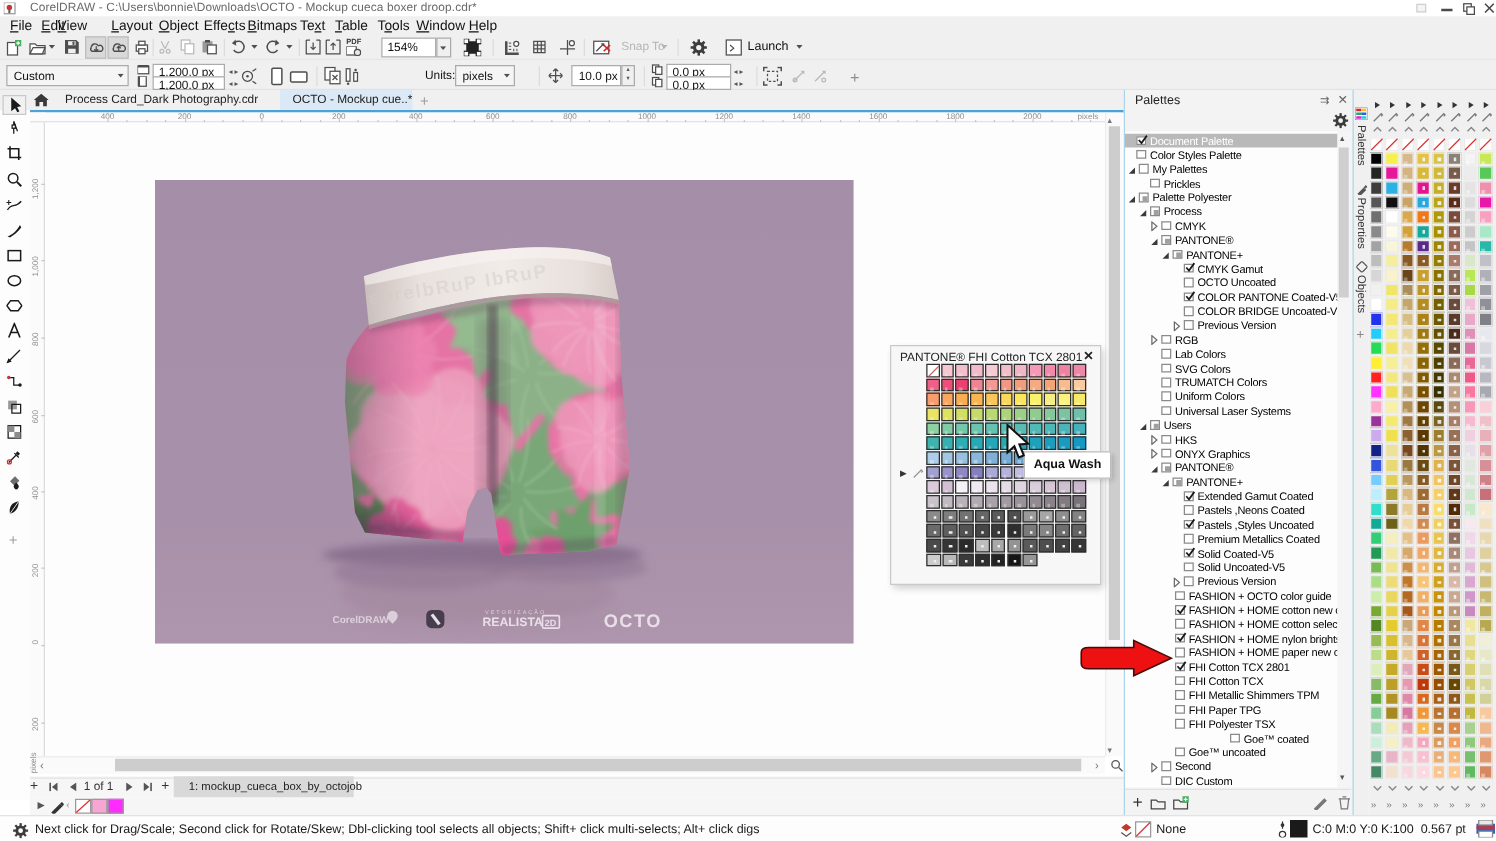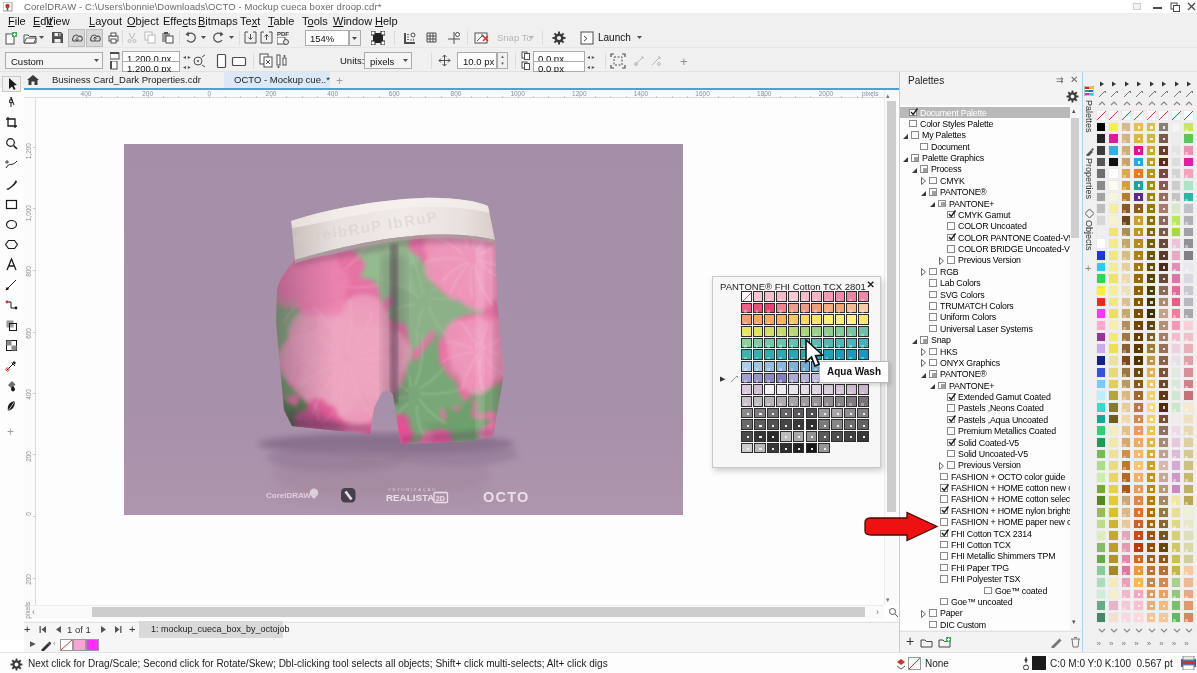--- a/index.html
+++ b/index.html
@@ -272,21 +272,21 @@
 <svg class="icon" style="left:650px;top:55px" width="13" height="12" viewBox="0 0 13 12">
     <path d="M2 10 L10 2 M8 2 h2 v2" stroke="#b9b9b9" fill="none"></path>
     <circle cx="9" cy="9" r="1.5" fill="none" stroke="#b9b9b9"></circle>
   </svg>
 <div class="abs" style="left:622px;top:55px;font-size:13px;color:#aaa">&nbsp;</div>
 <div class="abs" style="left:680px;top:54px;font-size:13px;color:#8f8f8f">+</div>
 <div class="abs" id="tabbar"></div>
 <svg class="icon" style="left:27px;top:75px" width="12" height="11" viewBox="0 0 12 11">
     <path d="M6 0 L12 5 H10.5 V10 H7.5 V6.5 H4.5 V10 H1.5 V5 H0 z" fill="#3a3a3a"></path>
   </svg>
-<div class="tab" style="left:44px;width:180px;padding-left:8px">Business Card_Dark Properties.cdr</div>
+<div class="tab" style="left:44px;width:180px;padding-left:8px">Process Card_Dark Photography.cdr</div>
 <div class="tab" style="left:224px;width:106px;background:#dbe9f6;padding-left:10px">OCTO - Mockup cue..*</div>
 <div class="abs" style="left:336px;top:74px;font-size:12px;color:#9f9f9f">+</div>
 <div class="abs" id="corner"></div>
 <div class="abs" id="hruler"></div>
 <div class="rlab" style="left:78.0px;top:90px;width:16px;text-align:center">400</div>
 <div class="tick" style="left:86px;top:95px;height:3px"></div>
 <div class="tick" style="left:101px;top:96px;height:2px"></div>
 <div class="tick" style="left:117px;top:96px;height:2px"></div>
 <div class="tick" style="left:132px;top:96px;height:2px"></div>
 <div class="rlab" style="left:139.66px;top:90px;width:16px;text-align:center">200</div>
@@ -759,29 +759,29 @@
   </div>
 <div class="abs" style="left:900px;top:129.8px;width:170px;height:11.4px;font-size:8.8px;letter-spacing:-0.2px;white-space:nowrap;overflow:hidden">
     <svg style="position:absolute;left:2px;top:3px" width="7" height="7">
       <path d="M6 1 L6 6 L1 6 z" fill="#3a3a3a"></path>
     </svg>
     <span style="position:absolute;left:11px;top:1.5px;width:7.5px;height:7.5px;background:#fff;border:1px solid #8a8a8a;display:inline-block"></span>
     <span style="position:absolute;left:22px;top:0.5px">My Palettes</span>
   </div>
 <div class="abs" style="left:900px;top:141.1px;width:170px;height:11.4px;font-size:8.8px;letter-spacing:-0.2px;white-space:nowrap;overflow:hidden">
     <span style="position:absolute;left:20px;top:1.5px;width:7.5px;height:7.5px;background:#fff;border:1px solid #8a8a8a;display:inline-block"></span>
-    <span style="position:absolute;left:31px;top:0.5px">Document</span>
+    <span style="position:absolute;left:31px;top:0.5px">Prickles</span>
   </div>
 <div class="abs" style="left:900px;top:152.5px;width:170px;height:11.4px;font-size:8.8px;letter-spacing:-0.2px;white-space:nowrap;overflow:hidden">
     <svg style="position:absolute;left:2px;top:3px" width="7" height="7">
       <path d="M6 1 L6 6 L1 6 z" fill="#3a3a3a"></path>
     </svg>
     <span style="position:absolute;left:11px;top:1.5px;width:7.5px;height:7.5px;background:#fff;border:1px solid #8a8a8a;display:inline-block"></span>
     <span style="position:absolute;left:13.5px;top:4px;width:4.5px;height:4.5px;background:#a0a0a0;display:inline-block"></span>
-    <span style="position:absolute;left:22px;top:0.5px">Palette Graphics</span>
+    <span style="position:absolute;left:22px;top:0.5px">Palette Polyester</span>
   </div>
 <div class="abs" style="left:900px;top:163.9px;width:170px;height:11.4px;font-size:8.8px;letter-spacing:-0.2px;white-space:nowrap;overflow:hidden">
     <svg style="position:absolute;left:11px;top:3px" width="7" height="7">
       <path d="M6 1 L6 6 L1 6 z" fill="#3a3a3a"></path>
     </svg>
     <span style="position:absolute;left:20px;top:1.5px;width:7.5px;height:7.5px;background:#fff;border:1px solid #8a8a8a;display:inline-block"></span>
     <span style="position:absolute;left:22.5px;top:4px;width:4.5px;height:4.5px;background:#a0a0a0;display:inline-block"></span>
     <span style="position:absolute;left:31px;top:0.5px">Process</span>
   </div>
 <div class="abs" style="left:900px;top:175.3px;width:170px;height:11.4px;font-size:8.8px;letter-spacing:-0.2px;white-space:nowrap;overflow:hidden">
@@ -809,21 +809,21 @@
   </div>
 <div class="abs" style="left:900px;top:209.4px;width:170px;height:11.4px;font-size:8.8px;letter-spacing:-0.2px;white-space:nowrap;overflow:hidden">
     <span style="position:absolute;left:47px;top:1.5px;width:7.5px;height:7.5px;background:#fff;border:1px solid #8a8a8a;display:inline-block"></span>
     <svg style="position:absolute;left:47px;top:0px" width="11" height="11">
       <path d="M2 5 L4.2 7.5 L8.5 1.5" fill="none" stroke="#1a1a1a" stroke-width="1.4"></path>
     </svg>
     <span style="position:absolute;left:58px;top:0.5px">CMYK Gamut</span>
   </div>
 <div class="abs" style="left:900px;top:220.8px;width:170px;height:11.4px;font-size:8.8px;letter-spacing:-0.2px;white-space:nowrap;overflow:hidden">
     <span style="position:absolute;left:47px;top:1.5px;width:7.5px;height:7.5px;background:#fff;border:1px solid #8a8a8a;display:inline-block"></span>
-    <span style="position:absolute;left:58px;top:0.5px">COLOR Uncoated</span>
+    <span style="position:absolute;left:58px;top:0.5px">OCTO Uncoated</span>
   </div>
 <div class="abs" style="left:900px;top:232.2px;width:170px;height:11.4px;font-size:8.8px;letter-spacing:-0.2px;white-space:nowrap;overflow:hidden">
     <span style="position:absolute;left:47px;top:1.5px;width:7.5px;height:7.5px;background:#fff;border:1px solid #8a8a8a;display:inline-block"></span>
     <svg style="position:absolute;left:47px;top:0px" width="11" height="11">
       <path d="M2 5 L4.2 7.5 L8.5 1.5" fill="none" stroke="#1a1a1a" stroke-width="1.4"></path>
     </svg>
     <span style="position:absolute;left:58px;top:0.5px">COLOR PANTONE Coated-V5</span>
   </div>
 <div class="abs" style="left:900px;top:243.6px;width:170px;height:11.4px;font-size:8.8px;letter-spacing:-0.2px;white-space:nowrap;overflow:hidden">
     <span style="position:absolute;left:47px;top:1.5px;width:7.5px;height:7.5px;background:#fff;border:1px solid #8a8a8a;display:inline-block"></span>
@@ -862,21 +862,21 @@
 <div class="abs" style="left:900px;top:323.2px;width:170px;height:11.4px;font-size:8.8px;letter-spacing:-0.2px;white-space:nowrap;overflow:hidden">
     <span style="position:absolute;left:29px;top:1.5px;width:7.5px;height:7.5px;background:#fff;border:1px solid #8a8a8a;display:inline-block"></span>
     <span style="position:absolute;left:40px;top:0.5px">Universal Laser Systems</span>
   </div>
 <div class="abs" style="left:900px;top:334.6px;width:170px;height:11.4px;font-size:8.8px;letter-spacing:-0.2px;white-space:nowrap;overflow:hidden">
     <svg style="position:absolute;left:11px;top:3px" width="7" height="7">
       <path d="M6 1 L6 6 L1 6 z" fill="#3a3a3a"></path>
     </svg>
     <span style="position:absolute;left:20px;top:1.5px;width:7.5px;height:7.5px;background:#fff;border:1px solid #8a8a8a;display:inline-block"></span>
     <span style="position:absolute;left:22.5px;top:4px;width:4.5px;height:4.5px;background:#a0a0a0;display:inline-block"></span>
-    <span style="position:absolute;left:31px;top:0.5px">Snap</span>
+    <span style="position:absolute;left:31px;top:0.5px">Users</span>
   </div>
 <div class="abs" style="left:900px;top:346.0px;width:170px;height:11.4px;font-size:8.8px;letter-spacing:-0.2px;white-space:nowrap;overflow:hidden">
     <svg style="position:absolute;left:20px;top:2px" width="7" height="8">
       <path d="M1.5 0.5 L5.5 4 L1.5 7.5 z" fill="none" stroke="#6a6a6a"></path>
     </svg>
     <span style="position:absolute;left:29px;top:1.5px;width:7.5px;height:7.5px;background:#fff;border:1px solid #8a8a8a;display:inline-block"></span>
     <span style="position:absolute;left:40px;top:0.5px">HKS</span>
   </div>
 <div class="abs" style="left:900px;top:357.4px;width:170px;height:11.4px;font-size:8.8px;letter-spacing:-0.2px;white-space:nowrap;overflow:hidden">
     <svg style="position:absolute;left:20px;top:2px" width="7" height="8">
@@ -910,21 +910,21 @@
   </div>
 <div class="abs" style="left:900px;top:402.9px;width:170px;height:11.4px;font-size:8.8px;letter-spacing:-0.2px;white-space:nowrap;overflow:hidden">
     <span style="position:absolute;left:47px;top:1.5px;width:7.5px;height:7.5px;background:#fff;border:1px solid #8a8a8a;display:inline-block"></span>
     <span style="position:absolute;left:58px;top:0.5px">Pastels ,Neons Coated</span>
   </div>
 <div class="abs" style="left:900px;top:414.3px;width:170px;height:11.4px;font-size:8.8px;letter-spacing:-0.2px;white-space:nowrap;overflow:hidden">
     <span style="position:absolute;left:47px;top:1.5px;width:7.5px;height:7.5px;background:#fff;border:1px solid #8a8a8a;display:inline-block"></span>
     <svg style="position:absolute;left:47px;top:0px" width="11" height="11">
       <path d="M2 5 L4.2 7.5 L8.5 1.5" fill="none" stroke="#1a1a1a" stroke-width="1.4"></path>
     </svg>
-    <span style="position:absolute;left:58px;top:0.5px">Pastels ,Aqua Uncoated</span>
+    <span style="position:absolute;left:58px;top:0.5px">Pastels ,Styles Uncoated</span>
   </div>
 <div class="abs" style="left:900px;top:425.6px;width:170px;height:11.4px;font-size:8.8px;letter-spacing:-0.2px;white-space:nowrap;overflow:hidden">
     <span style="position:absolute;left:47px;top:1.5px;width:7.5px;height:7.5px;background:#fff;border:1px solid #8a8a8a;display:inline-block"></span>
     <span style="position:absolute;left:58px;top:0.5px">Premium Metallics Coated</span>
   </div>
 <div class="abs" style="left:900px;top:437.0px;width:170px;height:11.4px;font-size:8.8px;letter-spacing:-0.2px;white-space:nowrap;overflow:hidden">
     <span style="position:absolute;left:47px;top:1.5px;width:7.5px;height:7.5px;background:#fff;border:1px solid #8a8a8a;display:inline-block"></span>
     <svg style="position:absolute;left:47px;top:0px" width="11" height="11">
       <path d="M2 5 L4.2 7.5 L8.5 1.5" fill="none" stroke="#1a1a1a" stroke-width="1.4"></path>
     </svg>
@@ -965,21 +965,21 @@
   </div>
 <div class="abs" style="left:900px;top:516.7px;width:170px;height:11.4px;font-size:8.8px;letter-spacing:-0.2px;white-space:nowrap;overflow:hidden">
     <span style="position:absolute;left:40px;top:1.5px;width:7.5px;height:7.5px;background:#fff;border:1px solid #8a8a8a;display:inline-block"></span>
     <span style="position:absolute;left:51px;top:0.5px">FASHION + HOME paper new color</span>
   </div>
 <div class="abs" style="left:900px;top:528.1px;width:170px;height:11.4px;font-size:8.8px;letter-spacing:-0.2px;white-space:nowrap;overflow:hidden">
     <span style="position:absolute;left:40px;top:1.5px;width:7.5px;height:7.5px;background:#fff;border:1px solid #8a8a8a;display:inline-block"></span>
     <svg style="position:absolute;left:40px;top:0px" width="11" height="11">
       <path d="M2 5 L4.2 7.5 L8.5 1.5" fill="none" stroke="#1a1a1a" stroke-width="1.4"></path>
     </svg>
-    <span style="position:absolute;left:51px;top:0.5px">FHI Cotton TCX 2314</span>
+    <span style="position:absolute;left:51px;top:0.5px">FHI Cotton TCX 2801</span>
   </div>
 <div class="abs" style="left:900px;top:539.4px;width:170px;height:11.4px;font-size:8.8px;letter-spacing:-0.2px;white-space:nowrap;overflow:hidden">
     <span style="position:absolute;left:40px;top:1.5px;width:7.5px;height:7.5px;background:#fff;border:1px solid #8a8a8a;display:inline-block"></span>
     <span style="position:absolute;left:51px;top:0.5px">FHI Cotton TCX</span>
   </div>
 <div class="abs" style="left:900px;top:550.8px;width:170px;height:11.4px;font-size:8.8px;letter-spacing:-0.2px;white-space:nowrap;overflow:hidden">
     <span style="position:absolute;left:40px;top:1.5px;width:7.5px;height:7.5px;background:#fff;border:1px solid #8a8a8a;display:inline-block"></span>
     <span style="position:absolute;left:51px;top:0.5px">FHI Metallic Shimmers TPM</span>
   </div>
 <div class="abs" style="left:900px;top:562.2px;width:170px;height:11.4px;font-size:8.8px;letter-spacing:-0.2px;white-space:nowrap;overflow:hidden">
@@ -996,21 +996,21 @@
   </div>
 <div class="abs" style="left:900px;top:596.3px;width:170px;height:11.4px;font-size:8.8px;letter-spacing:-0.2px;white-space:nowrap;overflow:hidden">
     <span style="position:absolute;left:40px;top:1.5px;width:7.5px;height:7.5px;background:#fff;border:1px solid #8a8a8a;display:inline-block"></span>
     <span style="position:absolute;left:51px;top:0.5px">Goe™ uncoated</span>
   </div>
 <div class="abs" style="left:900px;top:607.7px;width:170px;height:11.4px;font-size:8.8px;letter-spacing:-0.2px;white-space:nowrap;overflow:hidden">
     <svg style="position:absolute;left:20px;top:2px" width="7" height="8">
       <path d="M1.5 0.5 L5.5 4 L1.5 7.5 z" fill="none" stroke="#6a6a6a"></path>
     </svg>
     <span style="position:absolute;left:29px;top:1.5px;width:7.5px;height:7.5px;background:#fff;border:1px solid #8a8a8a;display:inline-block"></span>
-    <span style="position:absolute;left:40px;top:0.5px">Paper</span>
+    <span style="position:absolute;left:40px;top:0.5px">Second</span>
   </div>
 <div class="abs" style="left:900px;top:619.1px;width:170px;height:11.4px;font-size:8.8px;letter-spacing:-0.2px;white-space:nowrap;overflow:hidden">
     <span style="position:absolute;left:29px;top:1.5px;width:7.5px;height:7.5px;background:#fff;border:1px solid #8a8a8a;display:inline-block"></span>
     <span style="position:absolute;left:40px;top:0.5px">DIC Custom</span>
   </div>
 <div class="abs" style="left:900px;top:630.5px;width:170px;height:11.4px;font-size:8.8px;letter-spacing:-0.2px;white-space:nowrap;overflow:hidden">
     <span style="position:absolute;left:29px;top:1.5px;width:7.5px;height:7.5px;background:#fff;border:1px solid #8a8a8a;display:inline-block"></span>
     <span style="position:absolute;left:40px;top:0.5px">FOCOLTONE Colors</span>
   </div>
 <div class="abs" style="left:1070px;top:105px;width:11px;height:525px;background:#f5f5f5"></div>

